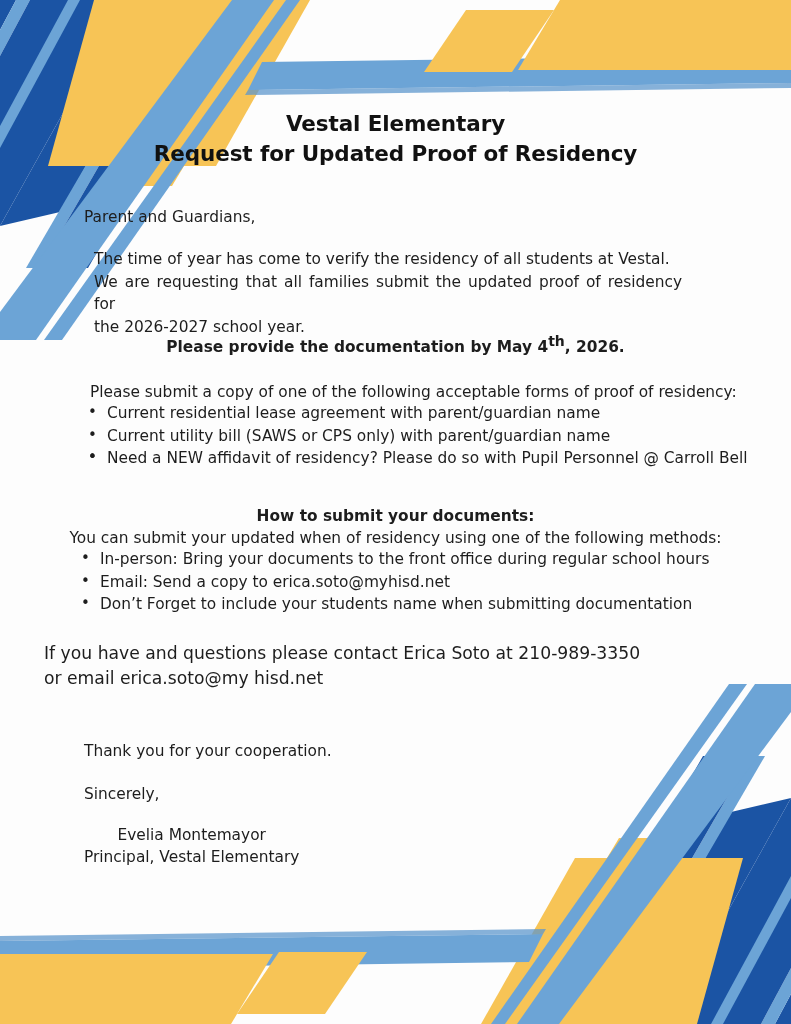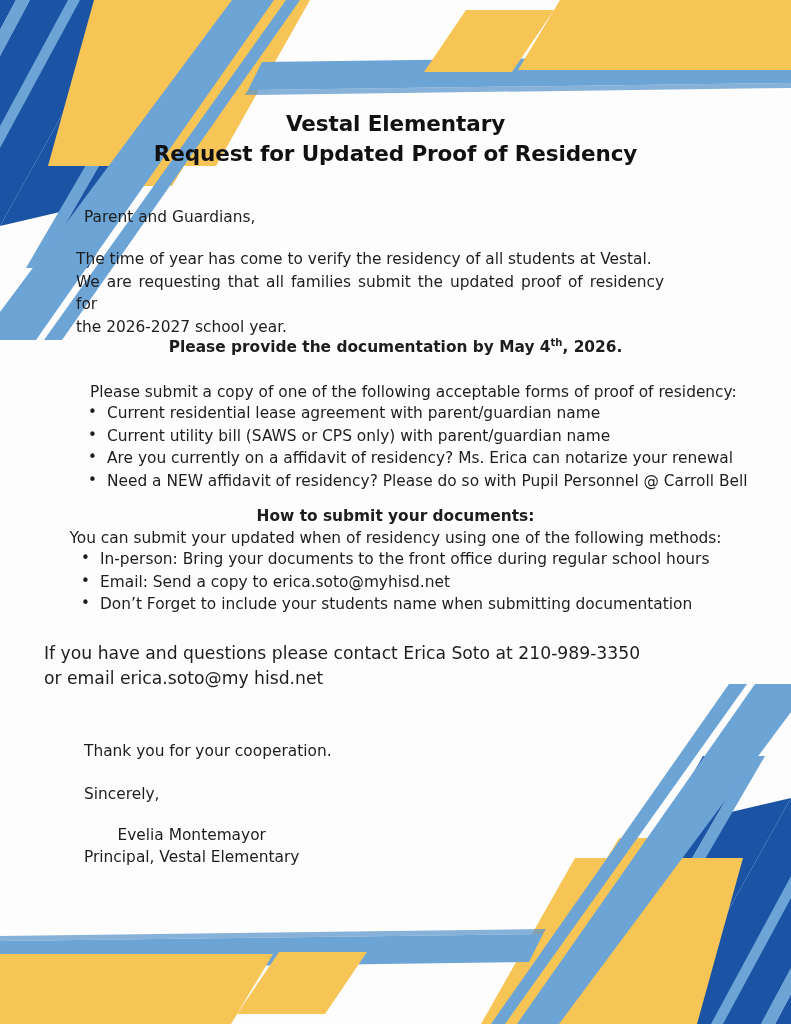--- a/index.html
+++ b/index.html
@@ -54,36 +54,36 @@
     position: absolute;
     font-size: 15.4px;
     line-height: 22.5px;
     color: #1d1d1d;
   }
 
   .salutation { top: 206px; left: 84px; }
 
   .intro {
     top: 248px;
-    left: 76px;
+    left: 94px;
     width: 588px;
     text-align: justify;
   }
   .intro .lastline { text-align: left; }
 
   .deadline {
     top: 336px;
     left: 0;
     width: 791px;
     text-align: center;
     font-weight: bold;
     font-size: 15.4px;
   }
   .deadline sup {
-    font-size: 10px;
+    font-size: 14px;
     vertical-align: super;
     line-height: 0;
   }
 
   .forms-lead {
     top: 381px;
     left: 90px;
   }
 
   ul.doc-list {
@@ -219,21 +219,20 @@
       <li>
         <span class="bullet">•</span>
         <span>Current residential lease agreement with parent/guardian name</span>
       </li>
       <li>
         <span class="bullet">•</span>
         <span>Current utility bill (SAWS or CPS only) with parent/guardian name</span>
       </li>
       <li>
         <span class="bullet">•</span>
-        <span>Are you currently on a affidavit of residency?  Ms. Erica can notarize your renewal</span>
       </li>
       <li>
         <span class="bullet">•</span>
         <span>Need a NEW affidavit of residency?  Please do so with Pupil Personnel @ Carroll Bell</span>
       </li>
     </ul>
 
     <div class="body-text submit-heading">How to submit your documents:</div>
 
     <div class="body-text submit-lead">You can submit your updated when of residency using one of the following methods:</div>

